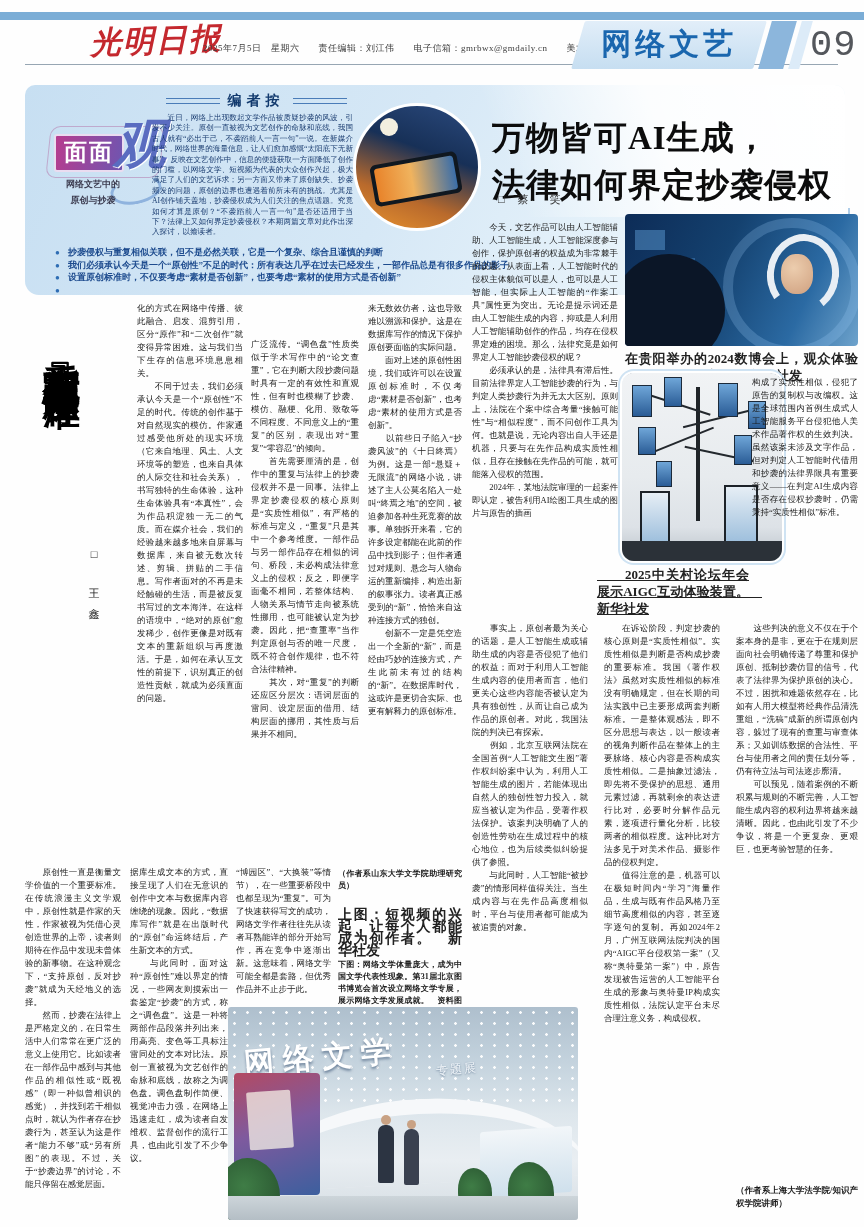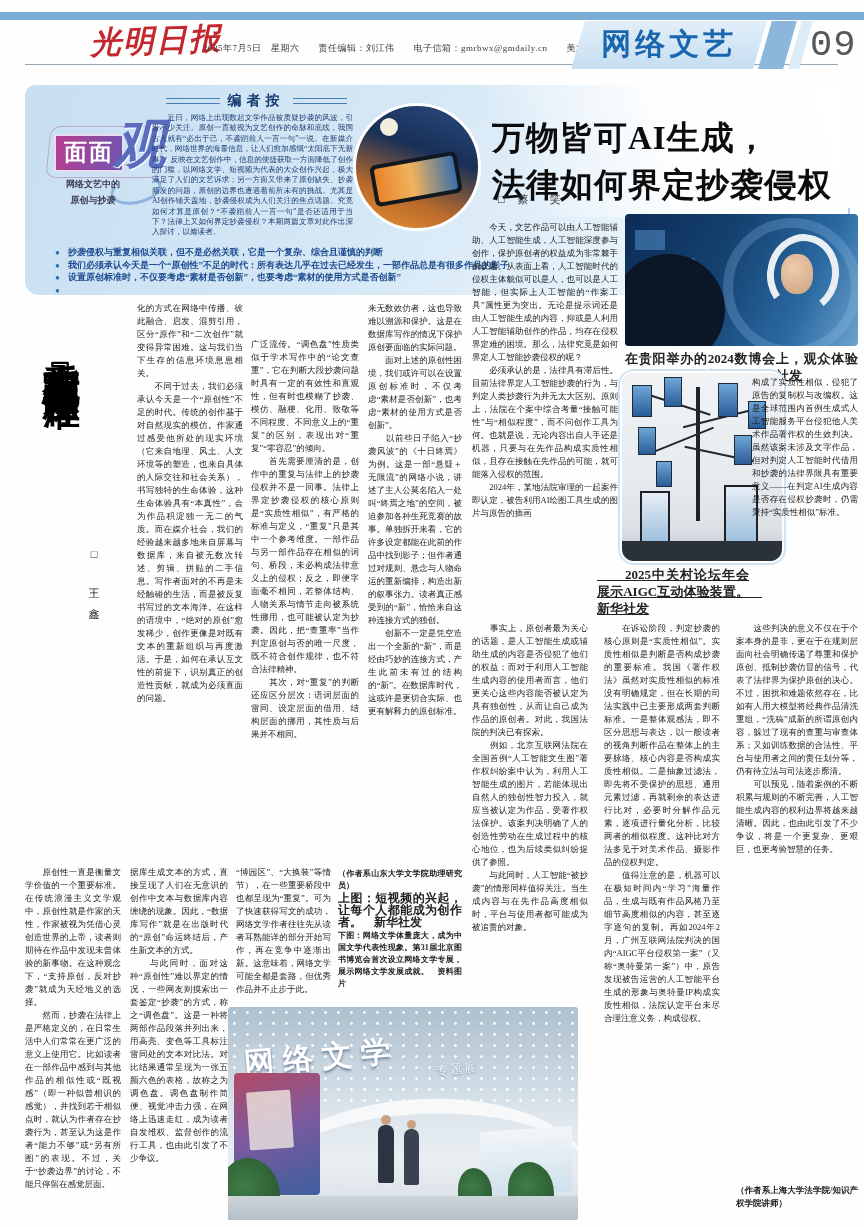--- a/index.html
+++ b/index.html
@@ -224,26 +224,26 @@
   <div class="abs col" style="left:251px;top:302px;width:108px;height:556px;margin-top:36px;">广泛流传。“调色盘”性质类似于学术写作中的“论文查重”，它在判断大段抄袭问题时具有一定的有效性和直观性，但有时也模糊了抄袭、模仿、融梗、化用、致敬等不同程度、不同意义上的“重复”的区别，表现出对“重复”“零容忍”的倾向。
 　　首先需要厘清的是，创作中的重复与法律上的抄袭侵权并不是一回事。法律上界定抄袭侵权的核心原则是“实质性相似”，有严格的标准与定义，“重复”只是其中一个参考维度。一部作品与另一部作品存在相似的词句、桥段，未必构成法律意义上的侵权；反之，即便字面毫不相同，若整体结构、人物关系与情节走向被系统性挪用，也可能被认定为抄袭。因此，把“查重率”当作判定原创与否的唯一尺度，既不符合创作规律，也不符合法律精神。
 　　其次，对“重复”的判断还应区分层次：语词层面的雷同、设定层面的借用、结构层面的挪用，其性质与后果并不相同。</div>
   <div class="abs col" style="left:368px;top:302px;width:94px;height:556px;">来无数效仿者，这也导致难以溯源和保护。这是在数据库写作的情况下保护原创要面临的实际问题。
 　　面对上述的原创性困境，我们或许可以在设置原创标准时，不仅考虑“素材是否创新”，也考虑“素材的使用方式是否创新”。
 　　以前些日子陷入“抄袭风波”的《十日终焉》为例。这是一部“悬疑＋无限流”的网络小说，讲述了主人公莫名陷入一处叫“终焉之地”的空间，被迫参加各种生死竞赛的故事。单独拆开来看，它的许多设定都能在此前的作品中找到影子；但作者通过对规则、悬念与人物命运的重新编排，构造出新的叙事张力。读者真正感受到的“新”，恰恰来自这种连接方式的独创。
 　　创新不一定是凭空造出一个全新的“新”，而是经由巧妙的连接方式，产生此前未有过的结构的“新”。在数据库时代，这或许是更切合实际、也更有解释力的原创标准。</div>
   <div class="abs col" style="left:25px;top:866px;width:96px;height:357px;">　　原创性一直是衡量文学价值的一个重要标准。在传统浪漫主义文学观中，原创性就是作家的天性，作家被视为凭借心灵创造世界的上帝，读者则期待在作品中发现未曾体验的新事物。在这种观念下，“支持原创，反对抄袭”就成为天经地义的选择。
 　　然而，抄袭在法律上是严格定义的，在日常生活中人们常常在更广泛的意义上使用它。比如读者在一部作品中感到与其他作品的相似性或“既视感”（即一种似曾相识的感觉），并找到若干相似点时，就认为作者存在抄袭行为，甚至认为这是作者“能力不够”或“另有所图”的表现。不过，关于“抄袭边界”的讨论，不能只停留在感觉层面。</div>
   <div class="abs col" style="left:130px;top:866px;width:98px;height:357px;">据库生成文本的方式，直接呈现了人们在无意识的创作中文本与数据库内容缠绕的现象。因此，“数据库写作”就是在出版时代的“原创”命运终结后，产生新文本的方式。
-　　与此同时，面对这种“原创性”难以界定的情况，一些网友则摸索出一套鉴定“抄袭”的方式，称之“调色盘”。这是一种将两部作品段落并列出来，用高亮、变色等工具标注雷同处的文本对比法。对比结果通常呈现为一张五颜六色的表格，故称之为调色盘。调色盘制作简便、视觉冲击力强，在网络上迅速走红，成为读者自发维权、监督创作的流行工具，也由此引发了不少争议。</div>
+　　与此同时，面对这种“原创性”难以界定的情况，一些网友则摸索出一套鉴定“抄袭”的方式，称之“调色盘”。这是一种将两部作品段落并列出来，用高亮、变色等工具标注雷同处的文本对比法。原创一直被视为文艺创作的命脉和底线，故称之为调色盘。调色盘制作简便、视觉冲击力强，在网络上迅速走红，成为读者自发维权、监督创作的流行工具，也由此引发了不少争议。</div>
   <div class="abs col" style="left:236px;top:866px;width:95px;height:135px;">“博园区”、“大换装”等情节），在一些重要桥段中也都呈现为“重复”。可为了快速获得写文的成功，网络文学作者往往先从读者耳熟能详的部分开始写作，再在竞争中逐渐出新。这意味着，网络文学可能全都是套路，但优秀作品并不止步于此。</div>
 
   <div class="abs" style="left:338px;top:866px;width:124px;height:140px;overflow:hidden;">
     <div class="col note-author" style="font-size:8px;line-height:12px;margin-top:2px;">（作者系山东大学文学院助理研究员）</div>
-    <div class="cap" style="font-size:12px;line-height:12px;margin-top:0;">上图：短视频的兴起，让每个人都能成为创作者。　新华社发</div>
+    <div class="cap" style="font-size:14px;line-height:12px;margin-top:17px;">上图：短视频的兴起，让每个人都能成为创作者。　新华社发</div>
     <div class="cap" style="font-size:8px;line-height:12px;margin-top:2px;">下图：网络文学体量庞大，成为中国文学代表性现象。第31届北京图书博览会首次设立网络文学专展，展示网络文学发展成就。　资料图片</div>
   </div>
 
   <div class="abs photo-big">
     <div class="abs bp-dots"></div>
     <div class="abs bp-title">网络文学</div>
     <div class="abs bp-sub">专题展</div>
     <div class="abs bp-canopy"></div>
     <div class="abs bp-poster">
       <div class="abs bp-poster-inner"></div>

